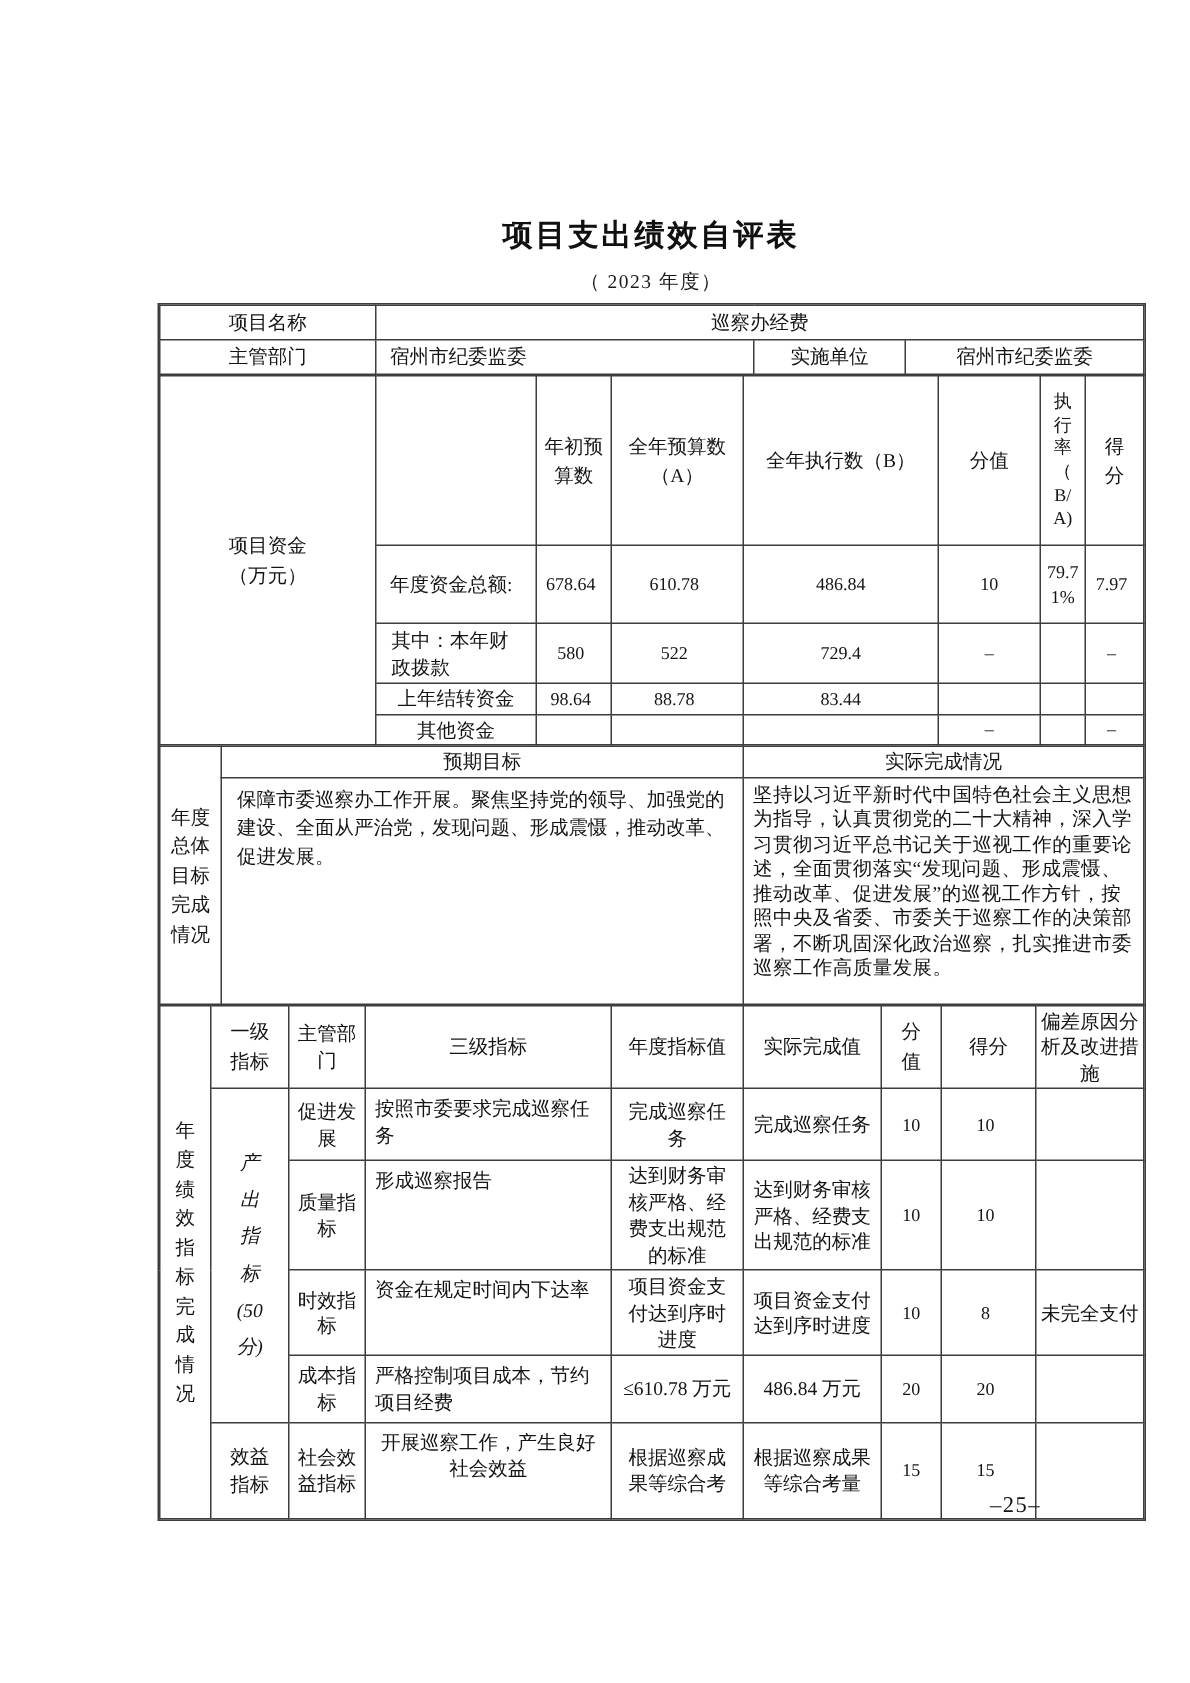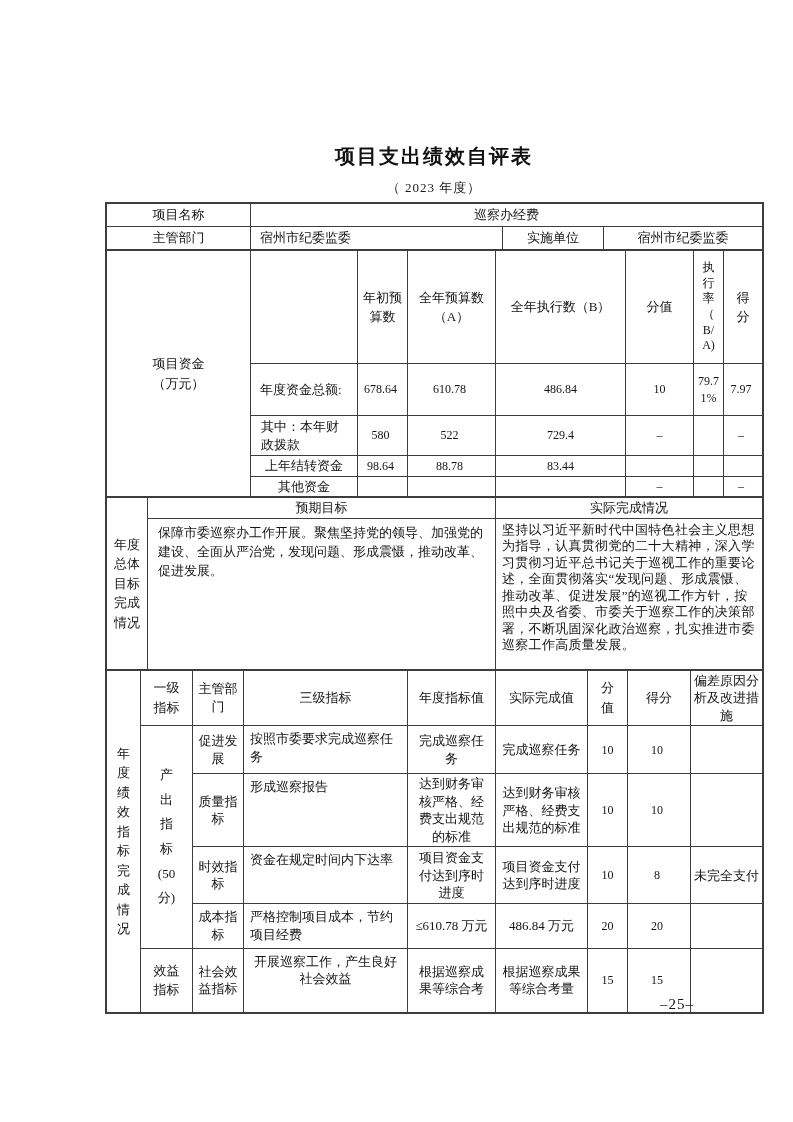--- a/index.html
+++ b/index.html
@@ -23,21 +23,21 @@
   td {
     border:1px solid #3d3d3d; font-size:13px; color:#141414;
     text-align:center; vertical-align:middle; padding:1px 3px;
     overflow:hidden; line-height:1.35; word-break:break-all;
   }
   td.left { text-align:left; }
   td.right { text-align:center; padding-right:7px; }
   td.num { font-size:12px; }
   td.padl { padding-left:9px; }
   .vtxt { display:inline-block; word-break:break-all; line-height:1.5; }
-  .w14 { width:15px; } .w22 { width:22px; line-height:1.9; } .w30 { width:30px; }
+  .w14 { width:15px; } .w22 { width:22px; line-height:1.9;font-style:italic; } .w30 { width:30px; }
   .rate-head { white-space:pre-line; font-size:12px; line-height:1.3; padding:0; }
   .para {
     text-align:left; vertical-align:top; padding:4px 10px;
     line-height:19px; font-size:13px;
   }
   .para-tight { padding:3px 6px; line-height:16.5px; letter-spacing:0.3px; }
   .goal-label { padding:0; }
   .page-number {
     position:absolute; left:637px; top:996px; width:80px;
     text-align:center; font-size:15px; letter-spacing:1px; color:#141414;

